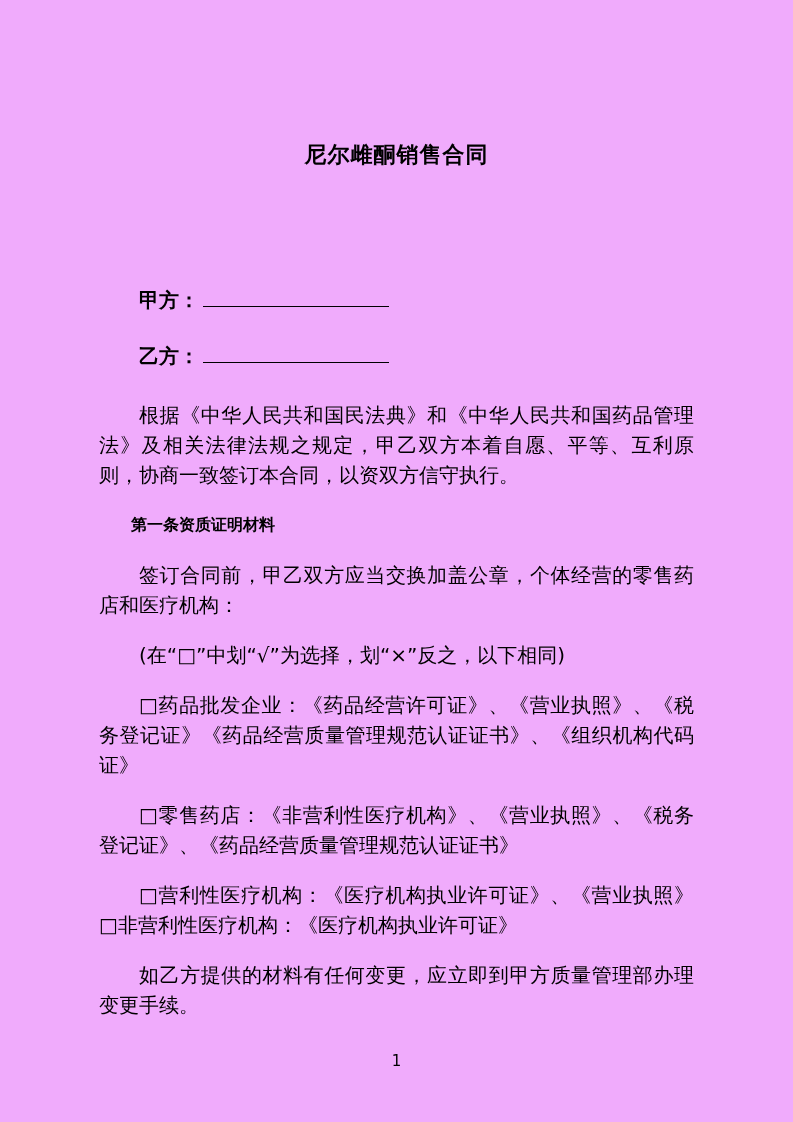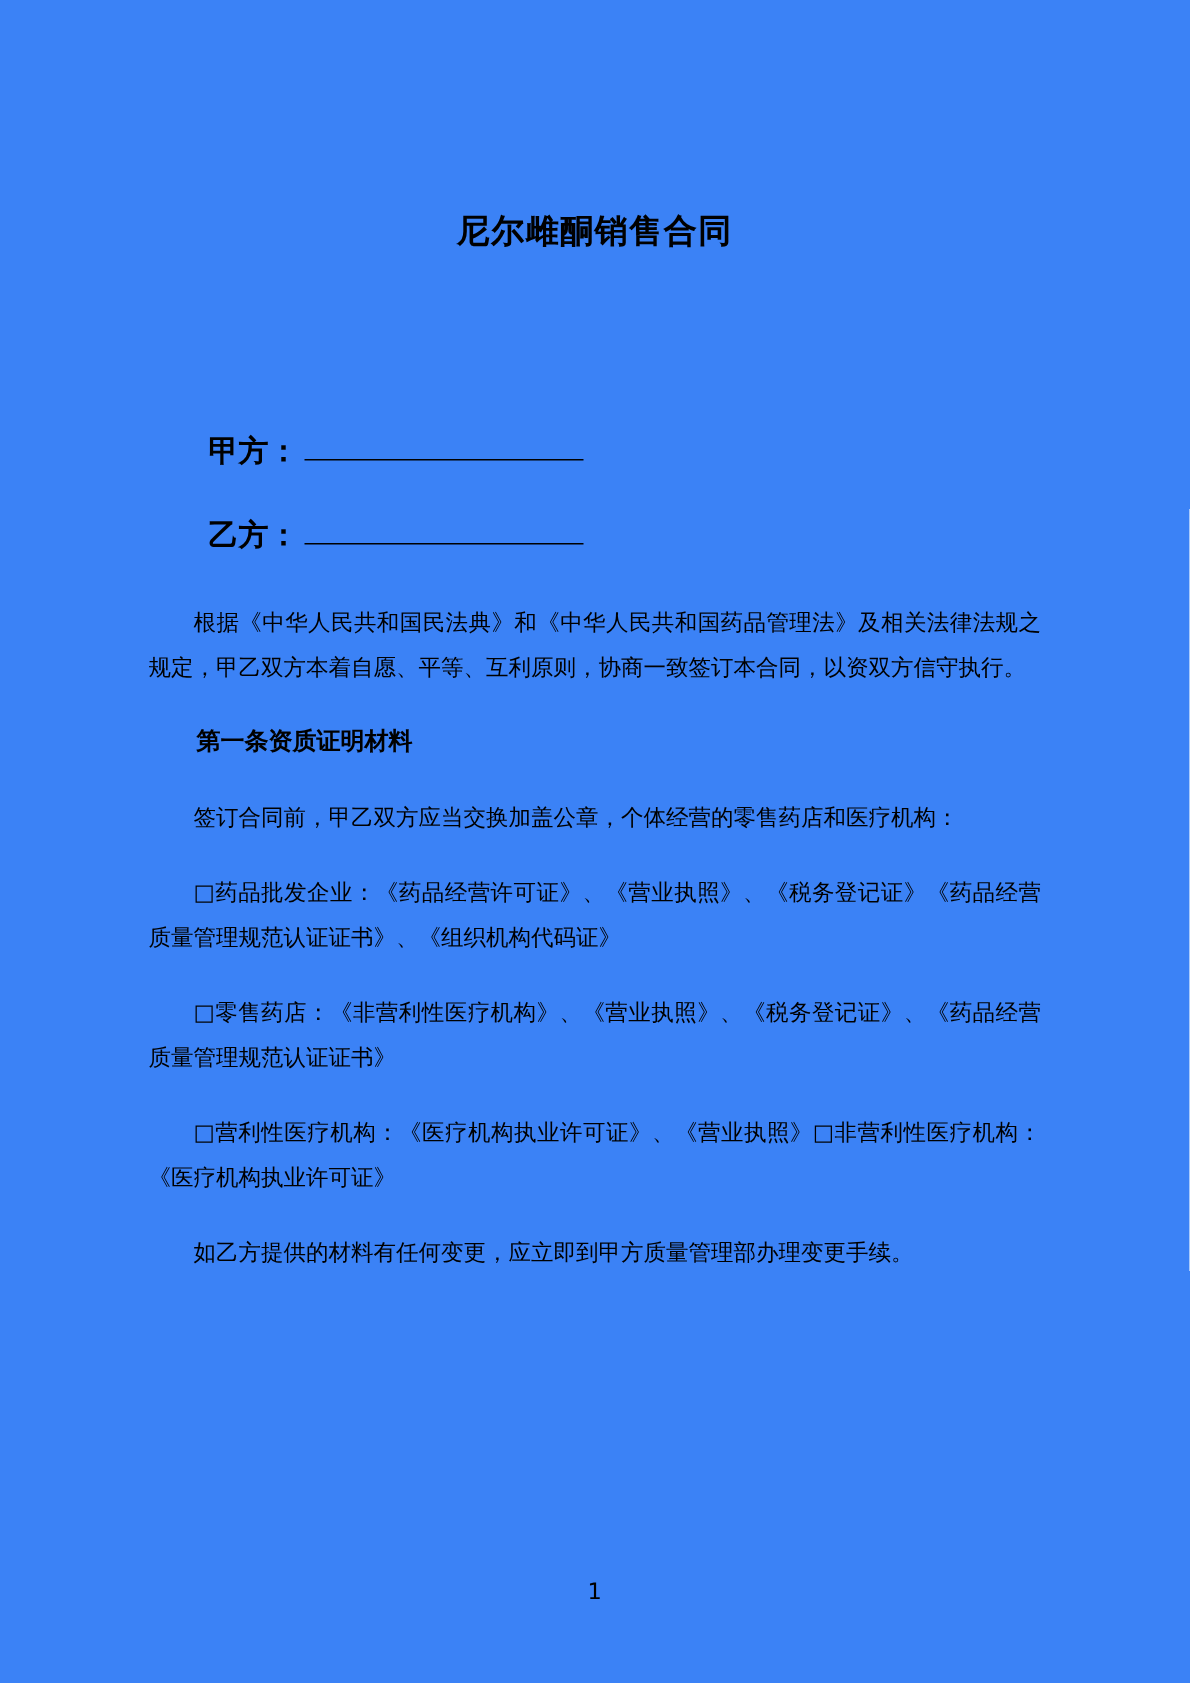--- a/index.html
+++ b/index.html
@@ -6,21 +6,21 @@
     margin: 0;
     padding: 0;
     background: #ffffff;
   }
   .page {
     width: 793px;
     height: 1122px;
     box-sizing: border-box;
     padding: 140px 99px 0 99px;
     position: relative;
-    background: #3b82f6;
+    background: #f0abfc;
     color: #000000;
     font-family: "DejaVu Sans", "Liberation Sans", sans-serif;
     overflow: hidden;
   }
   .doc-title {
     text-align: center;
     font-size: 22px;
     font-weight: 700;
     line-height: 30px;
     margin: 0 0 118px 0;
@@ -35,21 +35,21 @@
   }
   .party-line .blank-line {
     display: inline-block;
     width: 186px;
     height: 15px;
     border-bottom: 1.5px solid #000000;
     vertical-align: baseline;
     margin-left: 4px;
   }
   p.body-para {
-    font-size: 15px;
+    font-size: 20px;
     font-weight: 500;
     line-height: 30px;
     margin: 0 0 20px 0;
     text-indent: 2em;
     text-align: justify;
   }
   p.clause-heading {
     font-size: 16px;
     font-weight: 600;
     line-height: 30px;
@@ -82,20 +82,21 @@
   <div class="party-line">
     <span>乙方：</span><span class="blank-line"></span>
   </div>
 
   <p class="body-para">根据《中华人民共和国民法典》和《中华人民共和国药品管理法》及相关法律法规之规定，甲乙双方本着自愿、平等、互利原则，协商一致签订本合同，以资双方信守执行。</p>
 
   <p class="clause-heading">第一条资质证明材料</p>
 
   <p class="body-para">签订合同前，甲乙双方应当交换加盖公章，个体经营的零售药店和医疗机构：</p>
 
+  <p class="body-para">(在“□”中划“√”为选择，划“×”反之，以下相同)</p>
 
   <p class="body-para">□药品批发企业：《药品经营许可证》、《营业执照》、《税务登记证》《药品经营质量管理规范认证证书》、《组织机构代码证》</p>
 
   <p class="body-para">□零售药店：《非营利性医疗机构》、《营业执照》、《税务登记证》、《药品经营质量管理规范认证证书》</p>
 
   <p class="body-para">□营利性医疗机构：《医疗机构执业许可证》、《营业执照》□非营利性医疗机构：《医疗机构执业许可证》</p>
 
 
   <p class="body-para">如乙方提供的材料有任何变更，应立即到甲方质量管理部办理变更手续。</p>
 

